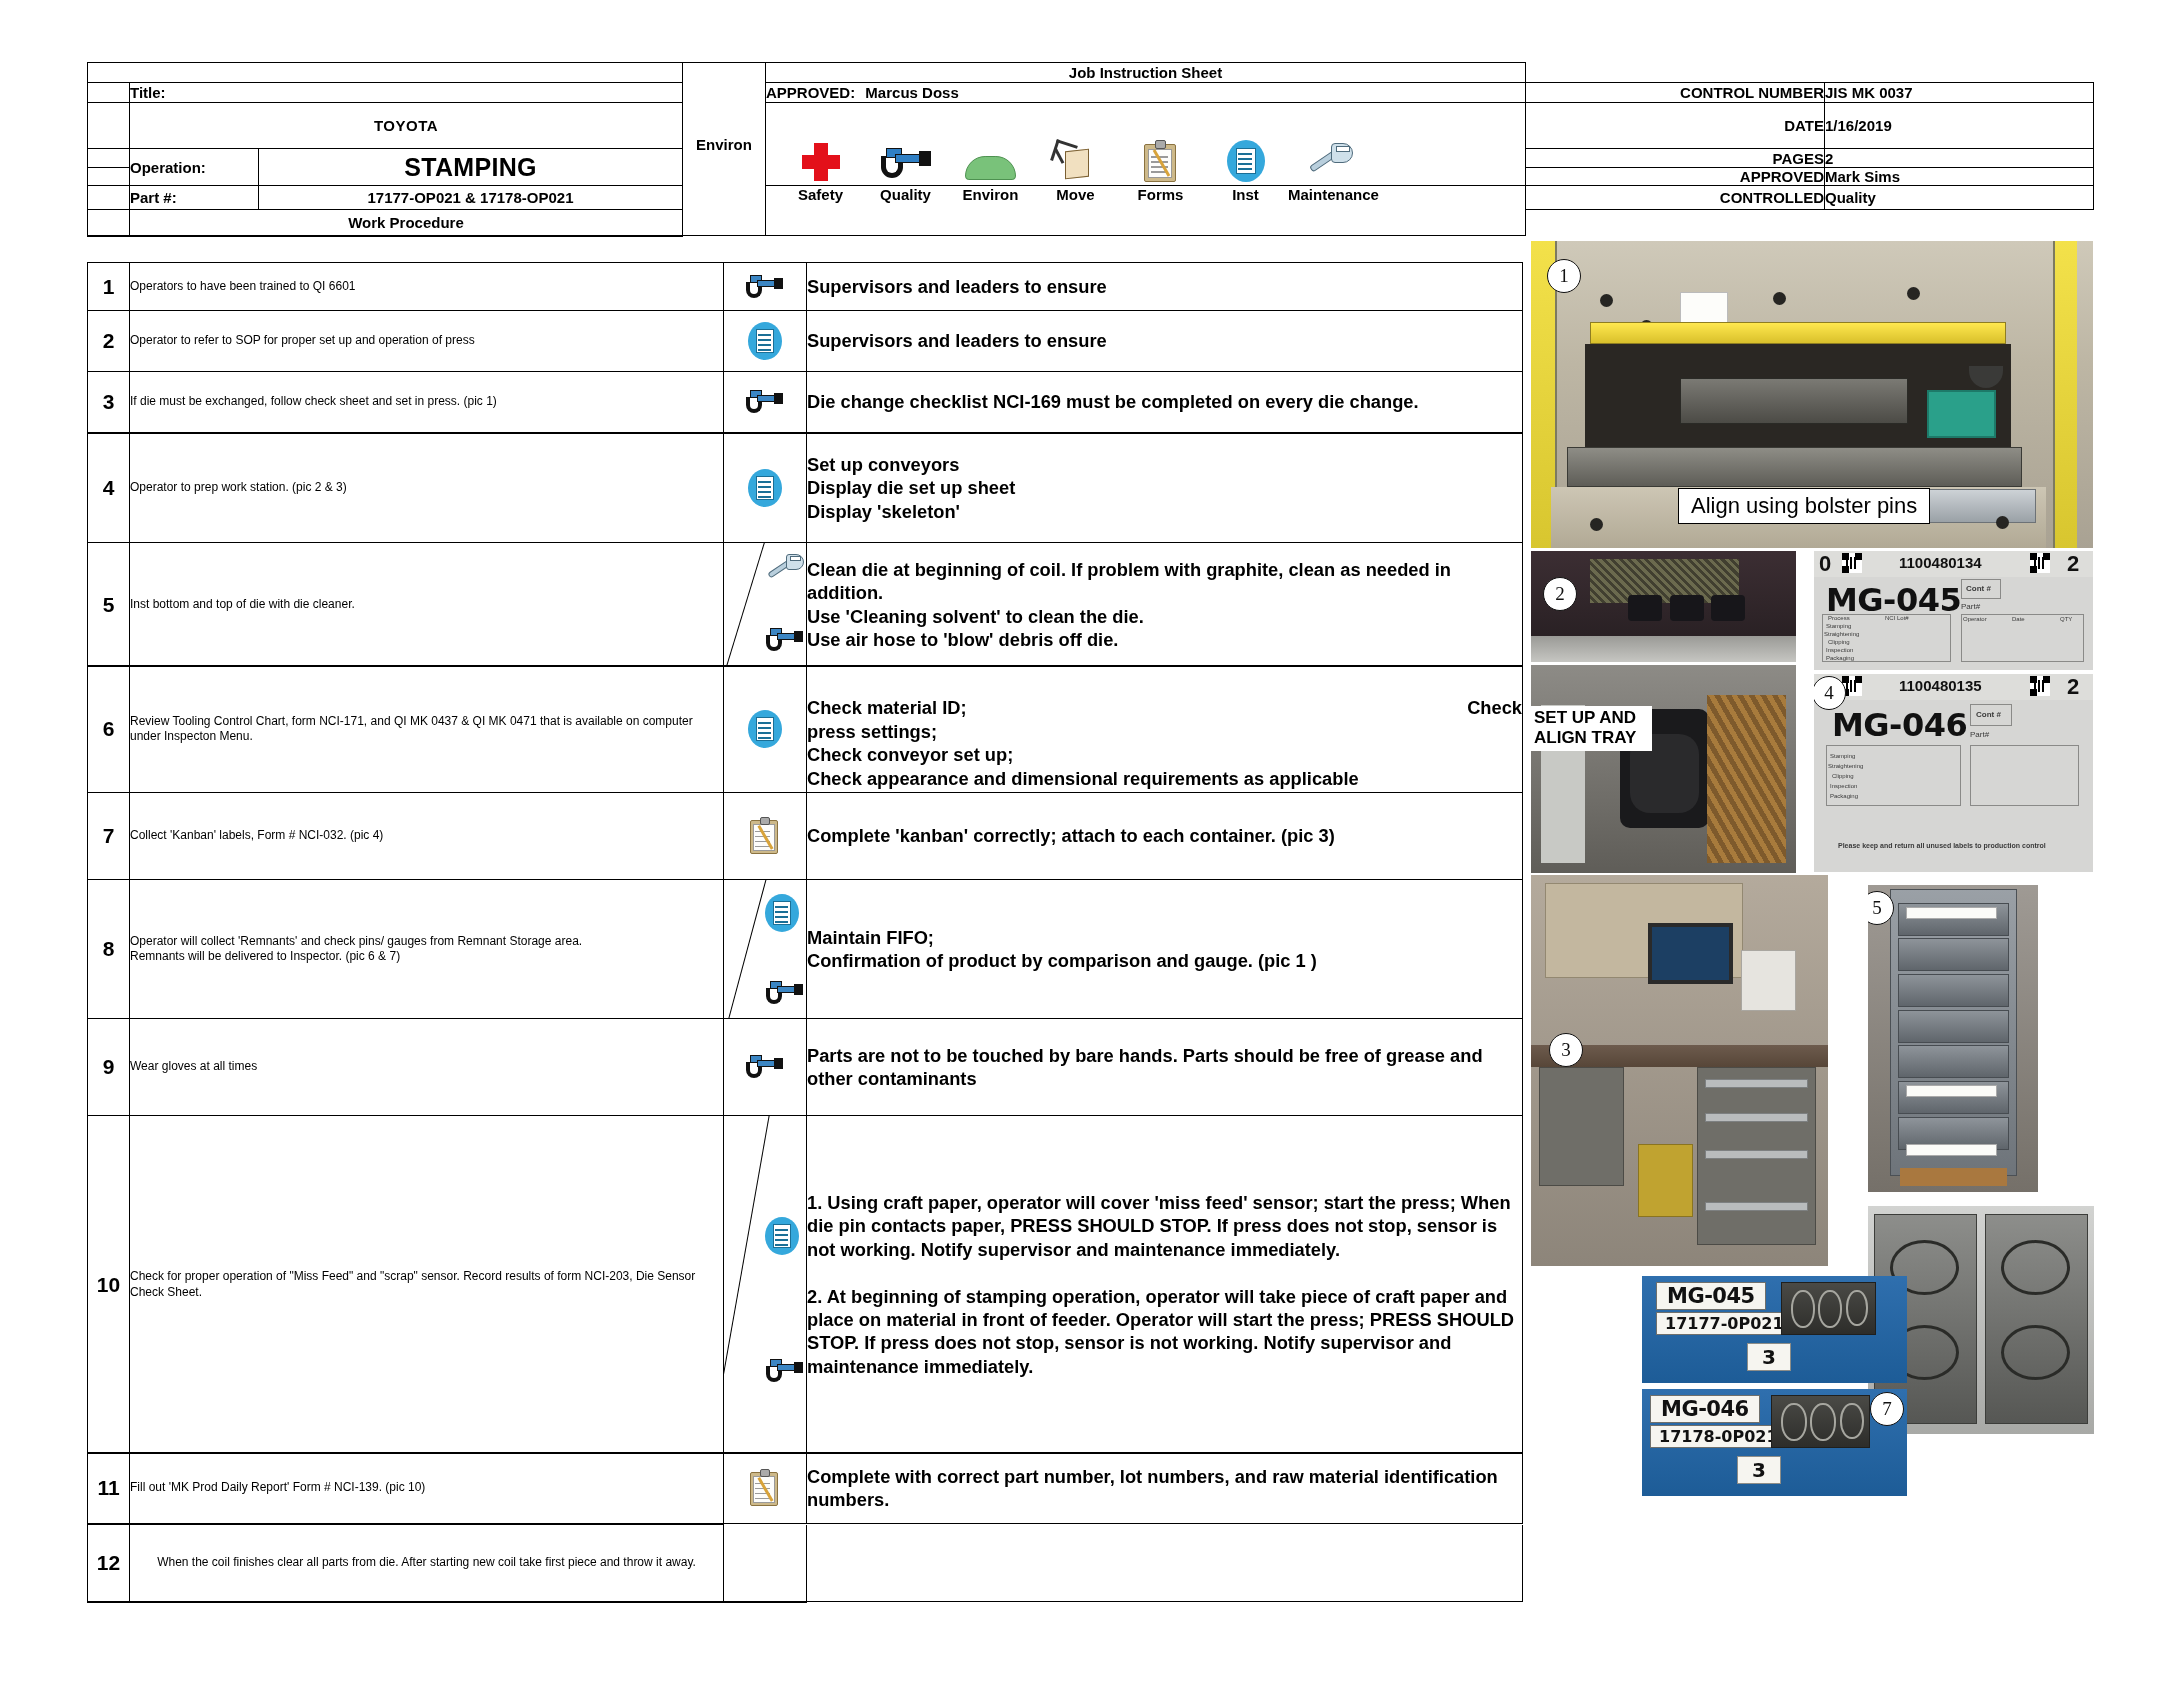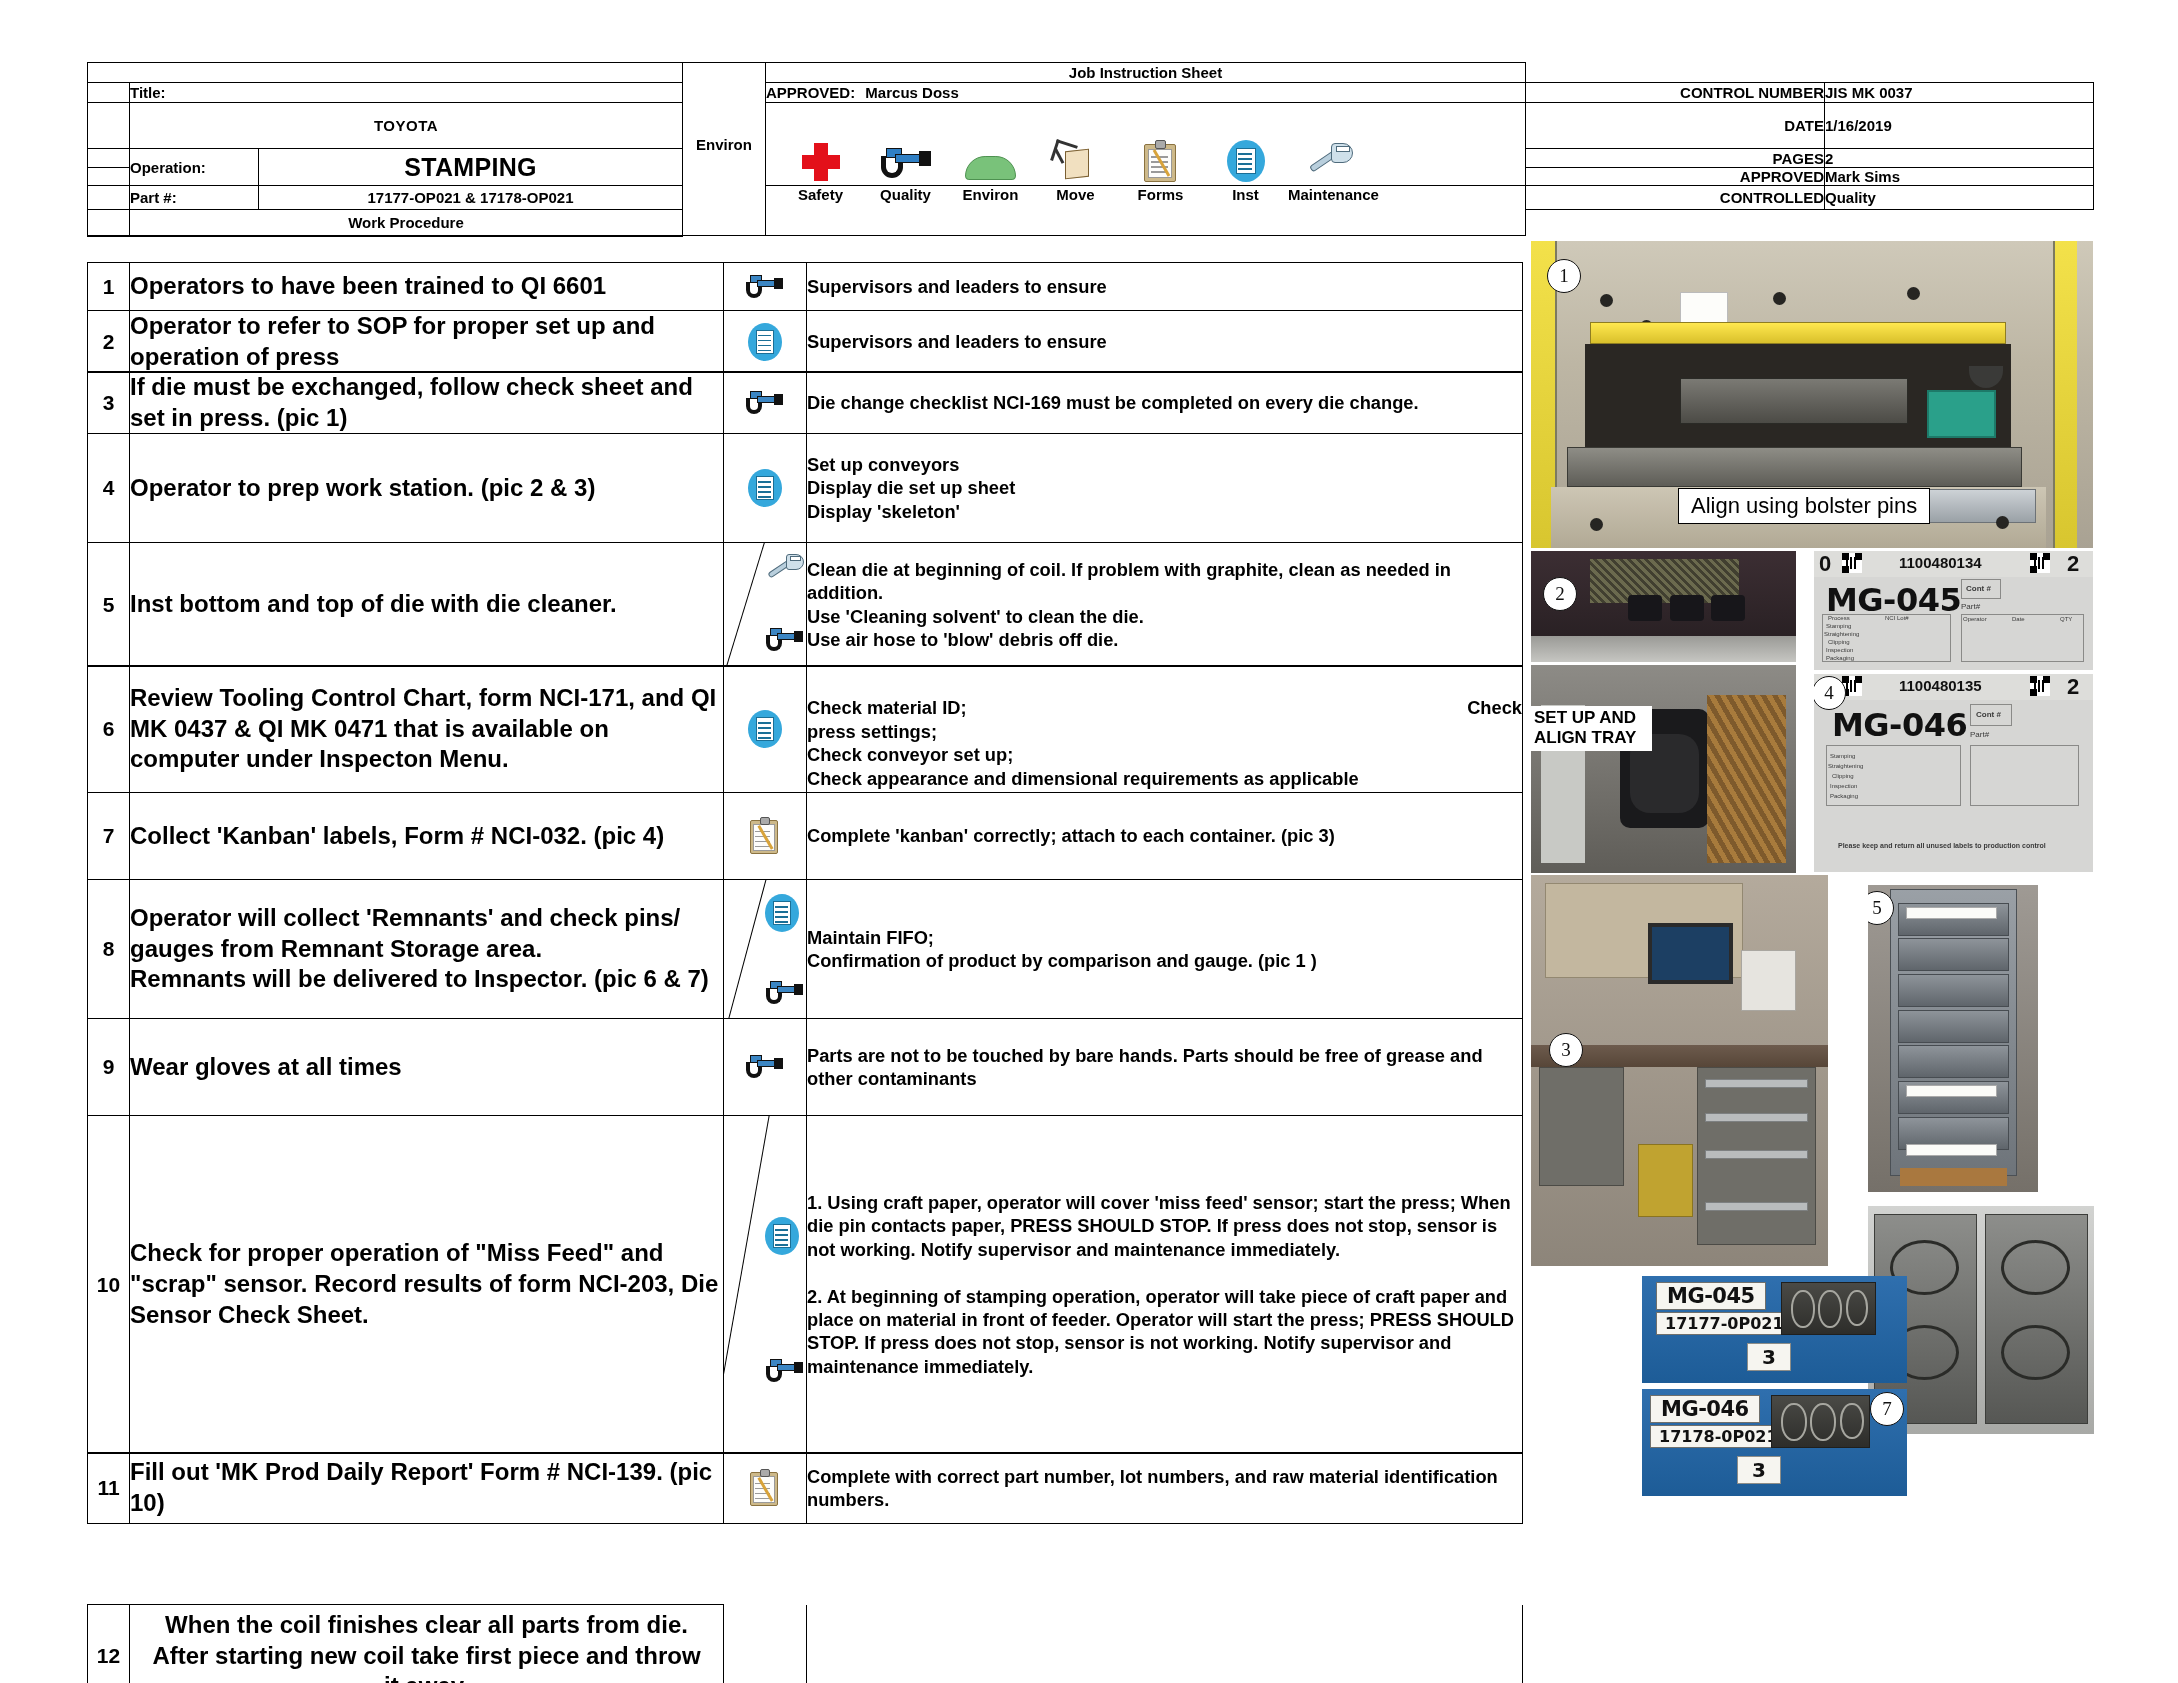--- a/index.html
+++ b/index.html
@@ -210,21 +210,21 @@
   .mini-wrench .head { position:absolute; left:21px; top:1px; width:18px; height:16px;
     background:#cfe0ea; border:1.3px solid #4f6b7c; border-radius: 3px 8px 8px 3px; }
   .mini-wrench .jaw { position:absolute; left:25px; top:3px; width:11px; height:5px;
     background:#fff; border:1px solid #4f6b7c; }
 
   
   .proc { position: absolute; left: 87px; width: 1436px; border-collapse: collapse;
           table-layout: fixed; }
   .proc td { border: 1px solid #000; vertical-align: middle; padding: 0; }
   .c-num   { width: 42px;  text-align: center; font-weight: bold; font-size: 21px; }
-  .c-work  { width: 594px; font-weight: bold; font-size: 24px; line-height: 1.28;
+  .c-work  { width: 594px; font-weight: normal; font-size: 12px; line-height: 1.28;
              padding: 5px 8px 5px 10px; }
   .c-sym   { width: 83px;  position: relative; }
   .c-key   { font-weight: bold; font-size: 18.3px; line-height: 1.28;
              padding: 5px 8px 5px 9px; position: relative; }
   .c-key .rt { float: right; }
 
   .split { position:absolute; inset:0; overflow:hidden; }
   .split .ln {
     position:absolute; background:#000; width:1.2px;
     transform-origin: top center;
@@ -727,21 +727,21 @@
                 <i class="ln" style="top:29px"></i>
             <i class="pen"></i>
               </span>
         </div>
       </td>
       <td class="c-key">Complete with correct part number, lot numbers, and raw material identification numbers.</td>
     </tr>
   </tbody>
     </table>
 
-  <table class="proc" style="top:1604px">
+  <table class="proc" style="top:1524px">
     <tbody>
         <tr style="height:77px">
       <td class="c-num" style="border-bottom:2px solid #000">12</td>
       <td class="c-work" style="border-bottom:2px solid #000;text-align:center;padding:5px 14px">When the coil finishes clear all parts from die. After  starting new coil take first piece and throw it away.</td>
       <td class="c-sym" style="border-bottom:2px solid #000;border-top:none"></td>
       <td class="c-key" style="border-bottom:1px solid #000;border-top:none"></td>
     </tr>
   </tbody>
     </table>
 

